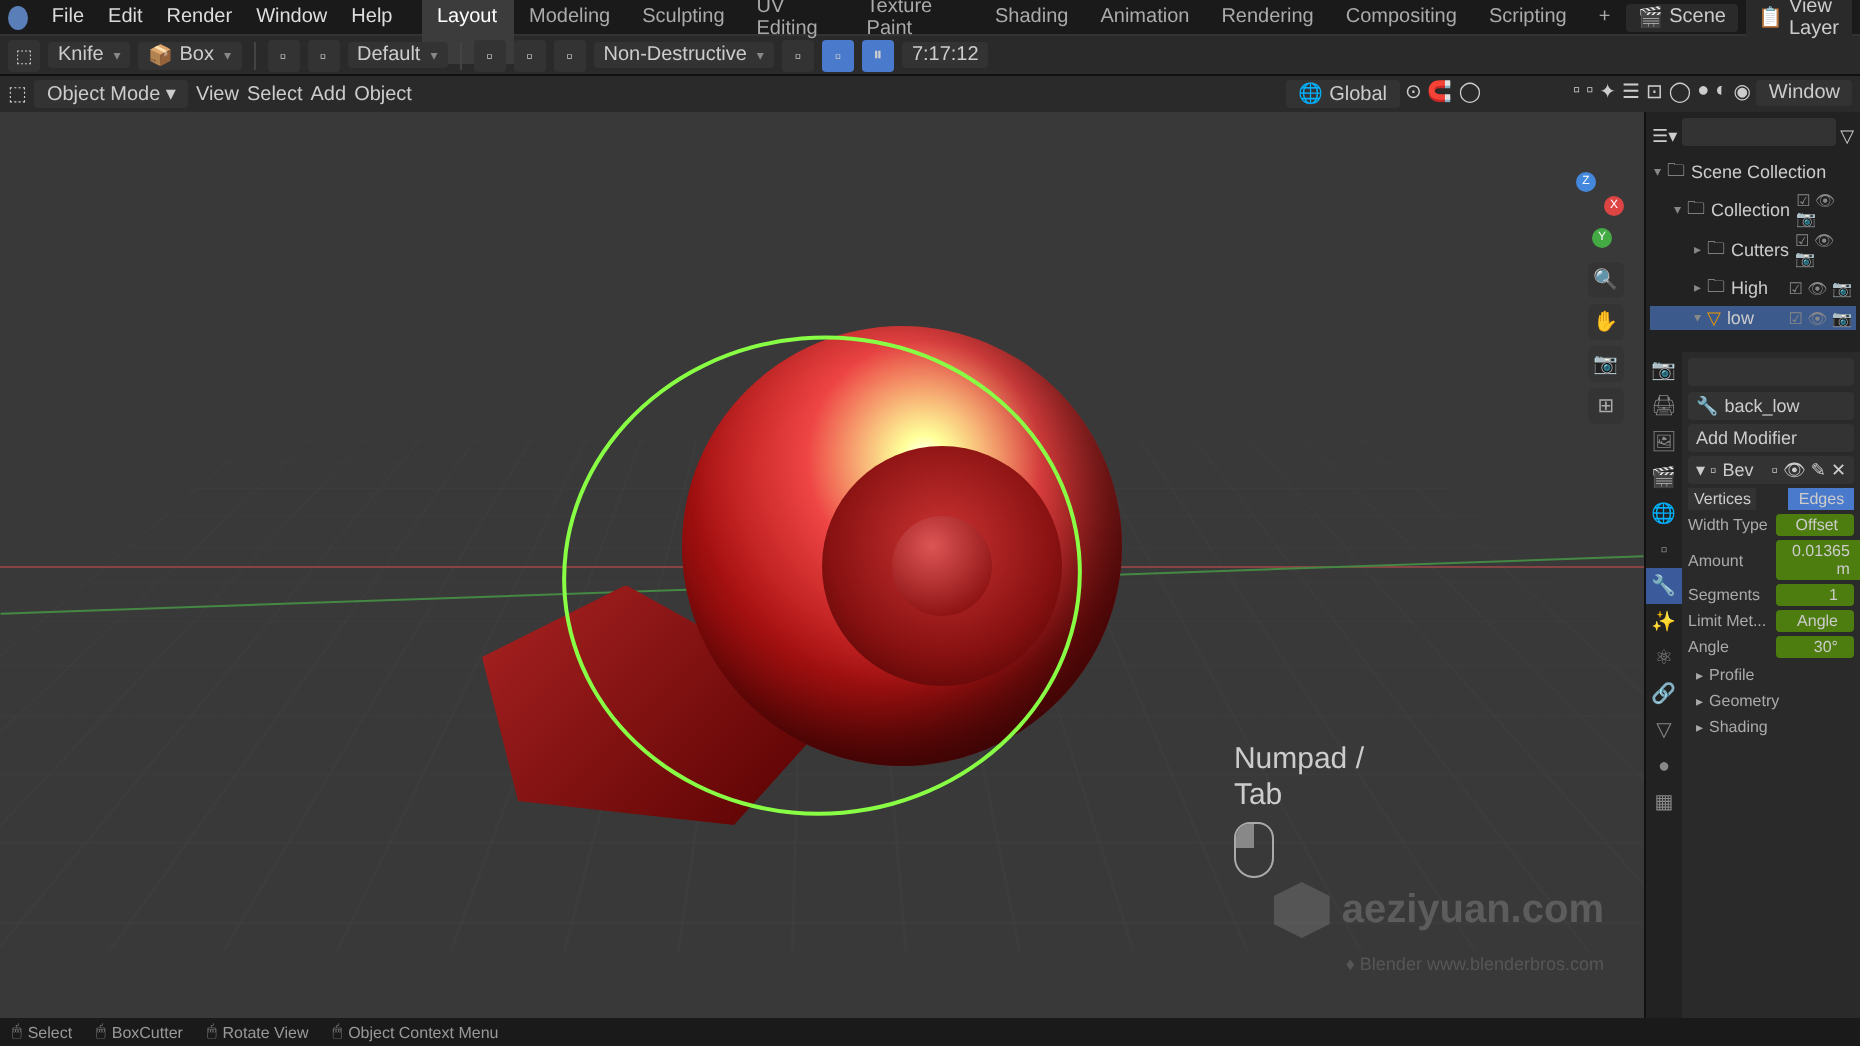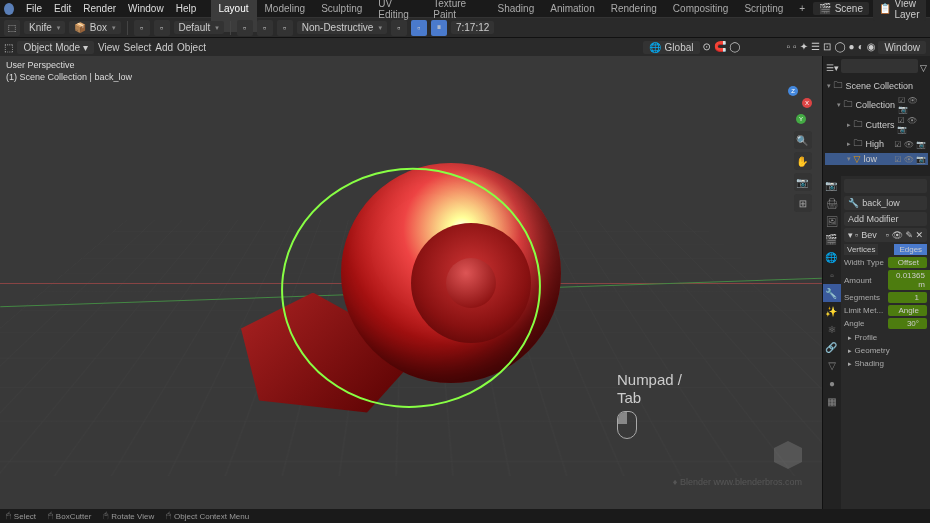--- a/index.html
+++ b/index.html
@@ -187,42 +187,39 @@
     <div class="axis-line-y"></div>
     <div class="model-area">
       <div class="red-model">
         <div class="base"></div>
         <div class="body"></div>
         <div class="inner"></div>
         <div class="hub"></div>
       </div>
       <div class="green-circle"></div>
     </div>
-    <div class="info">
-      <div>User Perspective</div>
-      <div>(1) Scene Collection | back_low</div>
-    </div>
     <div class="nav-gizmo">
       <div class="axis z">Z</div>
       <div class="axis x">X</div>
       <div class="axis y">Y</div>
     </div>
     <div class="nav-tools">
       <div class="nt">🔍</div>
       <div class="nt">✋</div>
       <div class="nt">📷</div>
       <div class="nt">⊞</div>
     </div>
     <div class="keypress">
       <div>Numpad /</div>
       <div>Tab</div>
       <div class="mouse-icon"></div>
     </div>
     <div class="watermark">
       <div class="hex"></div>
+      <span>aeziyuan.com</span>
     </div>
     <div class="watermark2">♦ Blender <span>www.blenderbros.com</span></div>
   </div>
 
   <div class="sidepanel">
 
     <div class="outliner">
       <div class="oh">
         <span>☰▾</span>
         <input class="search-props" style="flex: 1 1 0%;">

